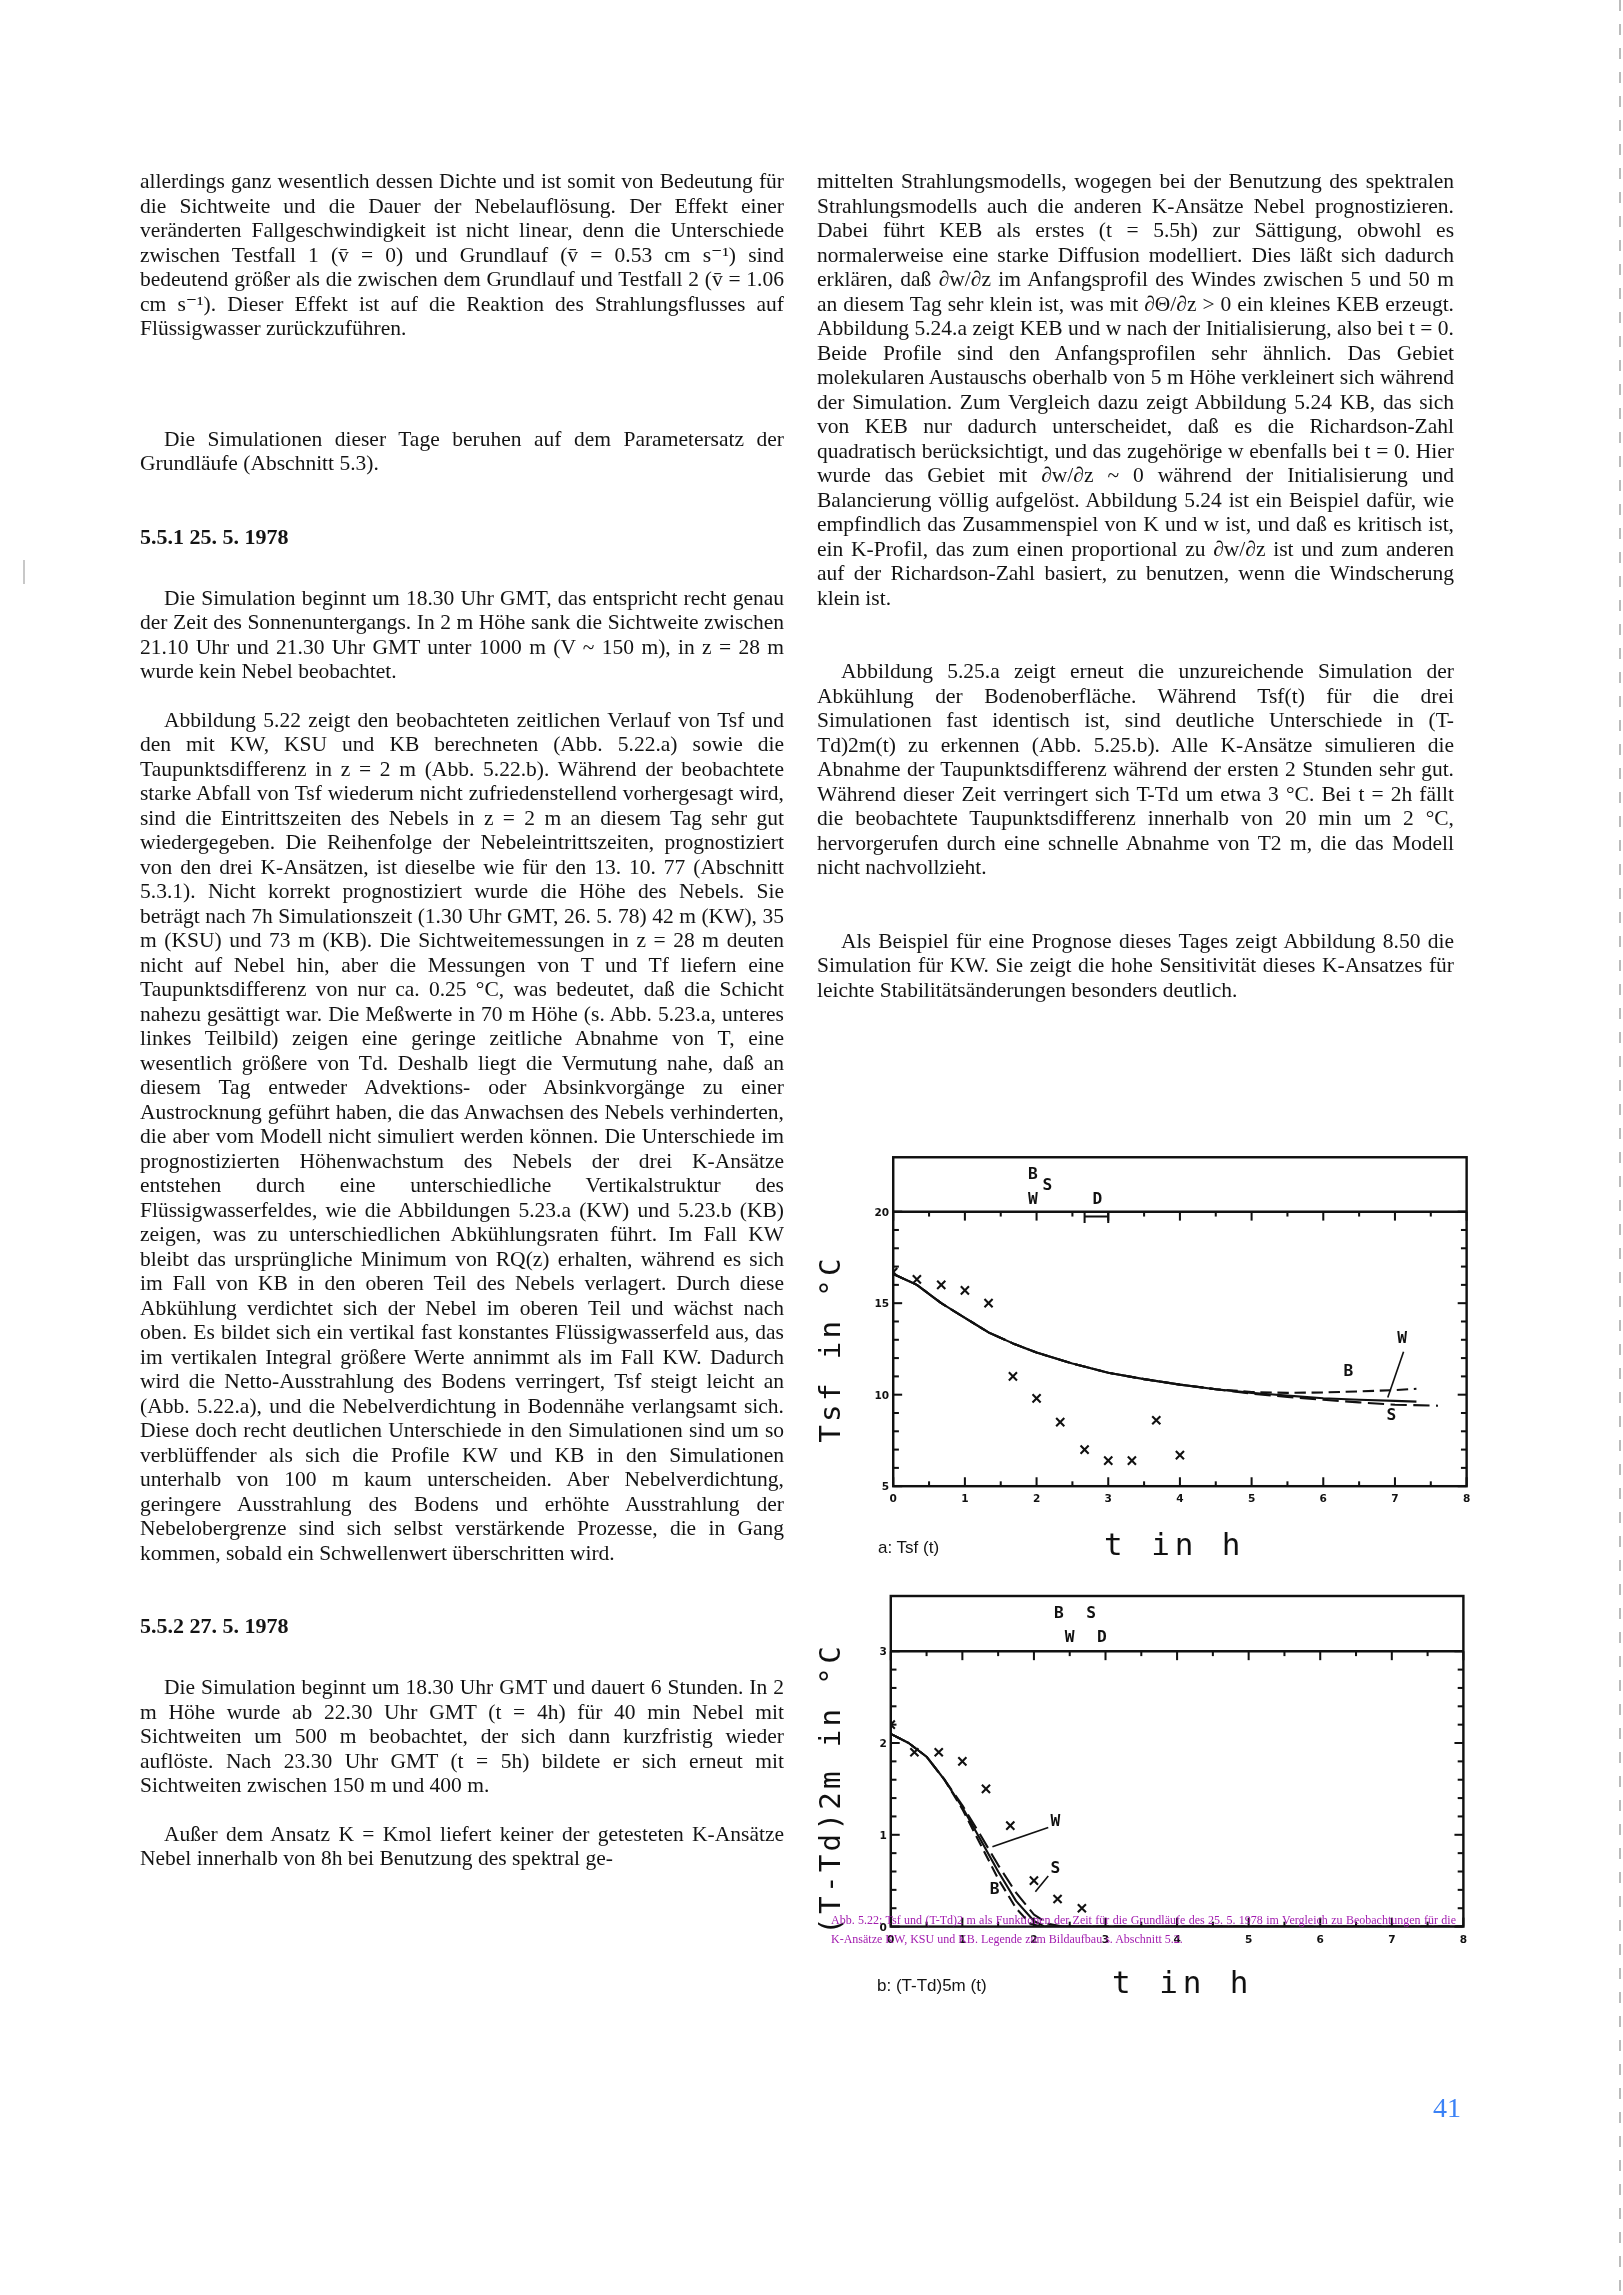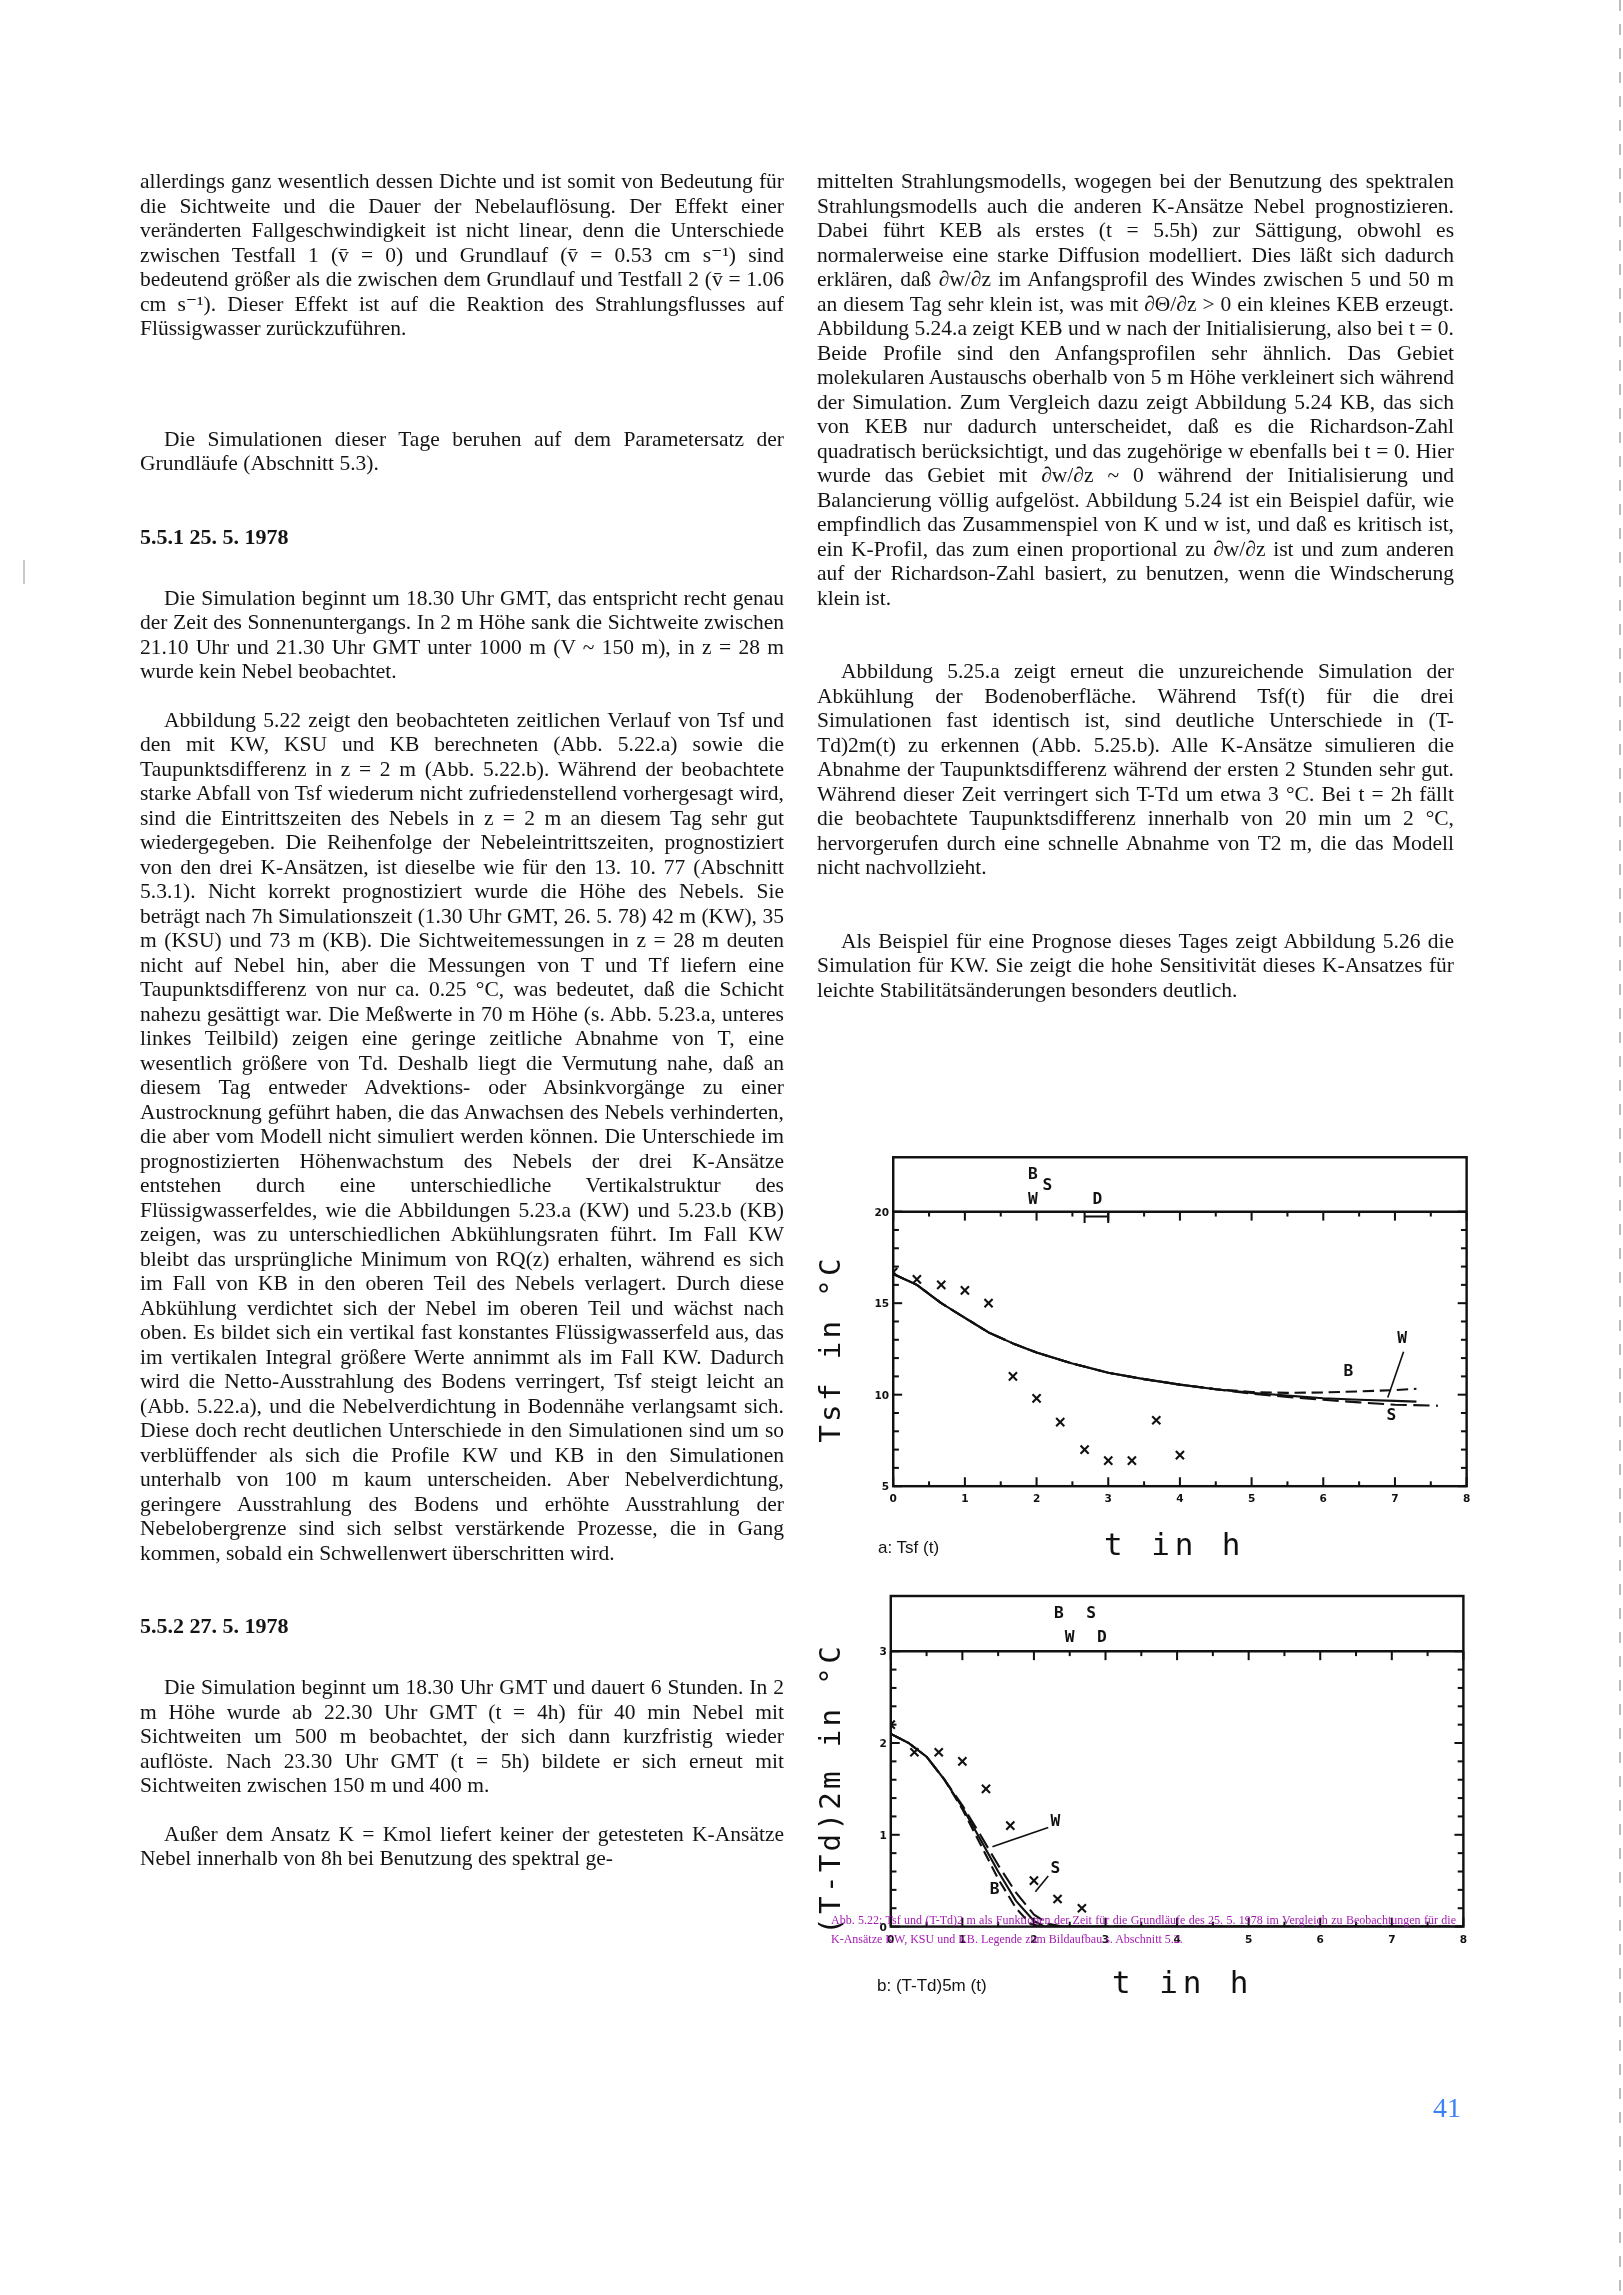--- a/index.html
+++ b/index.html
@@ -49,21 +49,21 @@
     <p class="indent">Die Simulation beginnt um 18.30 Uhr GMT und dauert 6 Stunden. In 2 m Höhe wurde ab 22.30 Uhr GMT (t = 4h) für 40 min Nebel mit Sichtweiten um 500 m beobachtet, der sich dann kurzfristig wieder auflöste. Nach 23.30 Uhr GMT (t = 5h) bildete er sich erneut mit Sichtweiten zwischen 150 m und 400 m.</p>
     <div class="gap-s"></div>
     <p class="indent">Außer dem Ansatz K = Kmol liefert keiner der getesteten K-Ansätze Nebel innerhalb von 8h bei Benutzung des spektral ge-</p>
   </div>
 
   <div class="col col-right">
     <p>mittelten Strahlungsmodells, wogegen bei der Benutzung des spektralen Strahlungsmodells auch die anderen K-Ansätze Nebel prognostizieren. Dabei führt KEB als erstes (t = 5.5h) zur Sättigung, obwohl es normalerweise eine starke Diffusion modelliert. Dies läßt sich dadurch erklären, daß ∂w/∂z im Anfangsprofil des Windes zwischen 5 und 50 m an diesem Tag sehr klein ist, was mit ∂Θ/∂z &gt; 0 ein kleines KEB erzeugt. Abbildung 5.24.a zeigt KEB und w nach der Initialisierung, also bei t = 0. Beide Profile sind den Anfangsprofilen sehr ähnlich. Das Gebiet molekularen Austauschs oberhalb von 5 m Höhe verkleinert sich während der Simulation. Zum Vergleich dazu zeigt Abbildung 5.24 KB, das sich von KEB nur dadurch unterscheidet, daß es die Richardson-Zahl quadratisch berücksichtigt, und das zugehörige w ebenfalls bei t = 0. Hier wurde das Gebiet mit ∂w/∂z ~ 0 während der Initialisierung und Balancierung völlig aufgelöst. Abbildung 5.24 ist ein Beispiel dafür, wie empfindlich das Zusammenspiel von K und w ist, und daß es kritisch ist, ein K-Profil, das zum einen proportional zu ∂w/∂z ist und zum anderen auf der Richardson-Zahl basiert, zu benutzen, wenn die Windscherung klein ist.</p>
     <div class="gap-l"></div>
     <p class="indent">Abbildung 5.25.a zeigt erneut die unzureichende Simulation der Abkühlung der Bodenoberfläche. Während Tsf(t) für die drei Simulationen fast identisch ist, sind deutliche Unterschiede in (T-Td)2m(t) zu erkennen (Abb. 5.25.b). Alle K-Ansätze simulieren die Abnahme der Taupunktsdifferenz während der ersten 2 Stunden sehr gut. Während dieser Zeit verringert sich T-Td um etwa 3 °C. Bei t = 2h fällt die beobachtete Taupunktsdifferenz innerhalb von 20 min um 2 °C, hervorgerufen durch eine schnelle Abnahme von T2 m, die das Modell nicht nachvollzieht.</p>
     <div class="gap-l"></div>
-    <p class="indent">Als Beispiel für eine Prognose dieses Tages zeigt Abbildung 5.26 die Simulation für KW. Sie zeigt die hohe Sensitivität dieses K-Ansatzes für leichte Stabilitätsänderungen besonders deutlich.</p>
+    <p class="indent">Als Beispiel für eine Prognose dieses Tages zeigt Abbildung 8.50 die Simulation für KW. Sie zeigt die hohe Sensitivität dieses K-Ansatzes für leichte Stabilitätsänderungen besonders deutlich.</p>
   </div>
 
   <div class="fig" id="fig-a" style="left:812px; top:1145px;">
     <svg id="svg-a" width="666" height="390" viewBox="0 0 820 480">
         <rect x="100" y="15" width="706" height="405" fill="none" stroke="#111" stroke-width="3"></rect>
         <line x1="100" y1="82" x2="806" y2="82" stroke="#111" stroke-width="3"></line>
         <line x1="100" y1="420" x2="100" y2="409" stroke="#111" stroke-width="2.5"></line>
         <line x1="100" y1="82" x2="100" y2="93" stroke="#111" stroke-width="2.5"></line>
         <line x1="144.125" y1="420" x2="144.125" y2="414" stroke="#111" stroke-width="2.5"></line>
         <line x1="144.125" y1="82" x2="144.125" y2="88" stroke="#111" stroke-width="2.5"></line>

